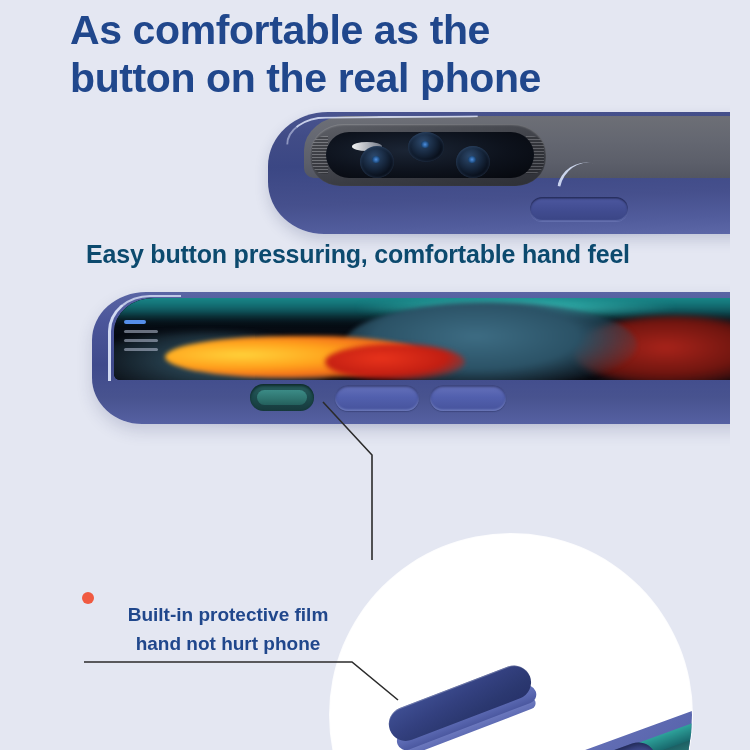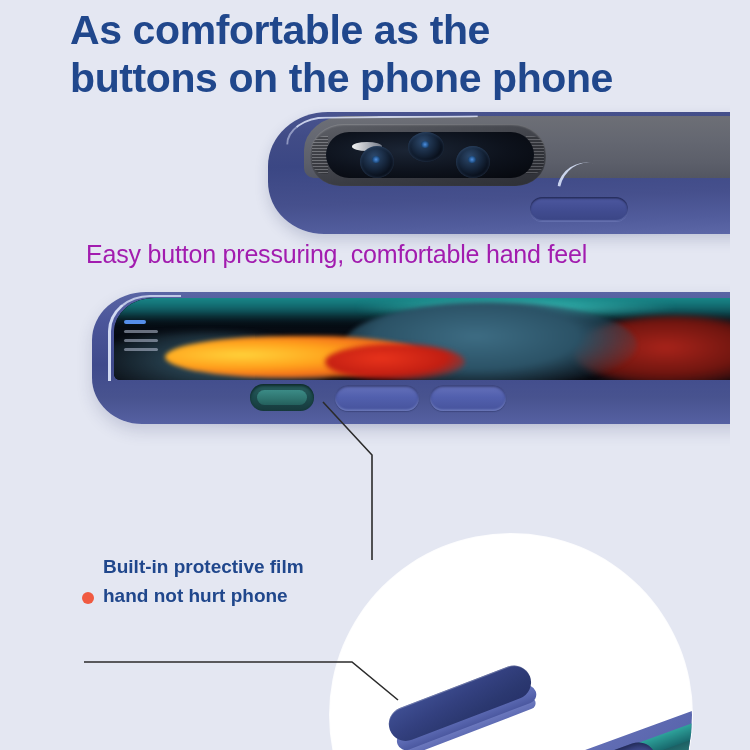--- a/index.html
+++ b/index.html
@@ -30,37 +30,38 @@
     font-size: 41px;
     line-height: 1.18;
     letter-spacing: -0.4px;
   }
   .headline .l2 { display: block; }
 
   .subhead {
     position: absolute;
     left: 86px;
     top: 240px;
-    color: #a21caf;
-    font-weight: 400;
+    color: #0c4a6e;
+    font-weight: 700;
     font-size: 25px;
     letter-spacing: -0.2px;
     white-space: nowrap;
   }
 
   
   .caption {
     position: absolute;
     left: 103px;
-    top: 552px;
+    top: 600px;
     width: 250px;
     color: #20478c;
     font-weight: 700;
     font-size: 19px;
     line-height: 1.55;
+    text-align: center;
   }
   .bullet-dot {
     position: absolute;
     left: 82px;
     top: 592px;
     width: 12px;
     height: 12px;
     border-radius: 50%;
     background: #f05a41;
   }
@@ -415,21 +416,21 @@
     filter: blur(0.5px);
   }
 </style>
 </head>
 <body>
 
 <div id="stage">
 
   <div class="headline">
     <span class="l1">As comfortable as the</span>
-    <span class="l2">buttons on the phone phone</span>
+    <span class="l2">button on the real phone</span>
   </div>
 
   <div class="phone-top">
     <div class="pt-shadow"></div>
     <div class="pt-body">
       <div class="pt-back"></div>
       <div class="pt-rim"></div>
       <div class="pt-rim2"></div>
 
       <div class="pt-cam">

